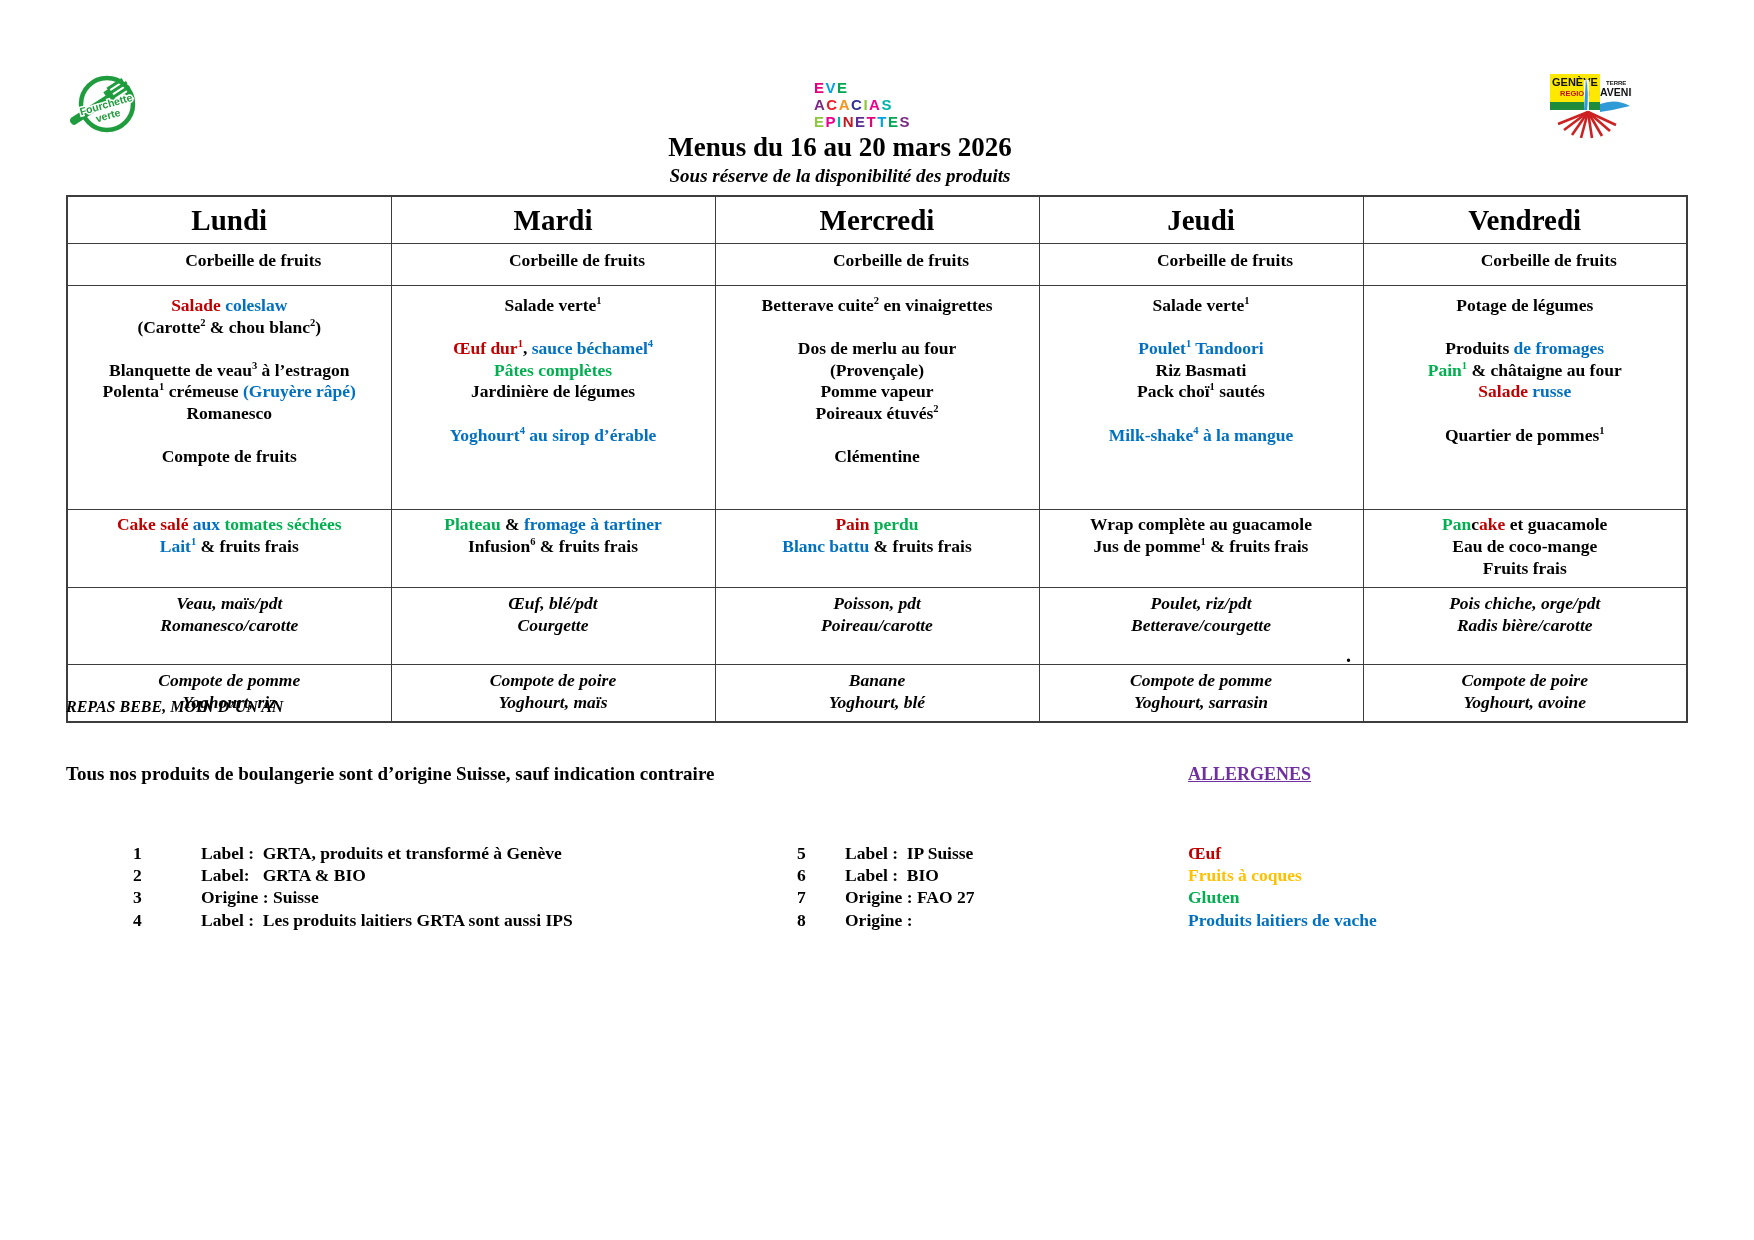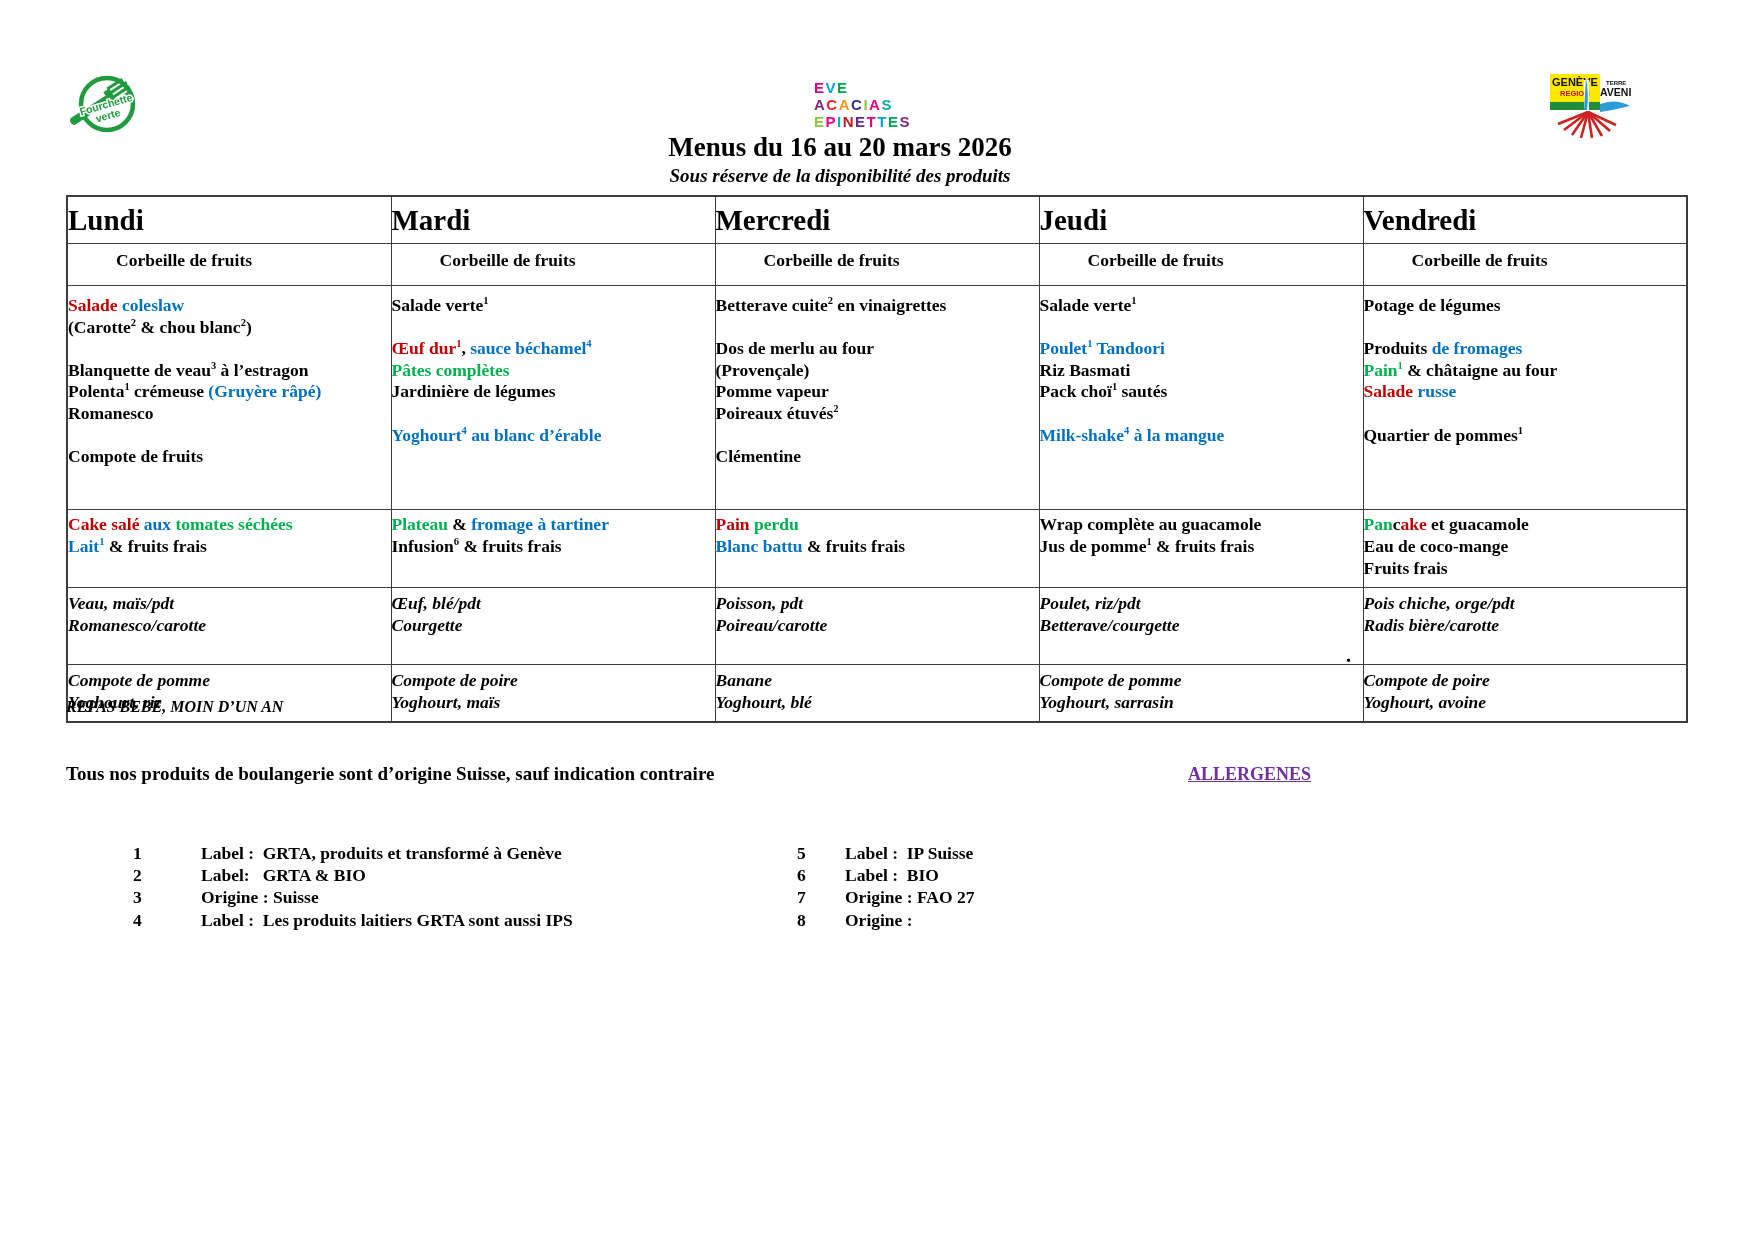--- a/index.html
+++ b/index.html
@@ -11,21 +11,21 @@
   .title{font-size:27px;font-weight:700;line-height:33px;}
   .subtitle{font-size:19px;font-weight:700;font-style:italic;line-height:24px;}
 
   .logo-fv{position:absolute;left:68px;top:62px;}
   .logo-eve{position:absolute;left:814px;top:79px;font-family:"Liberation Sans",sans-serif;
             font-weight:700;font-size:15px;line-height:17px;letter-spacing:1.5px;}
   .logo-ge{position:absolute;left:1548px;top:74px;}
 
   
   table.menu{position:absolute;left:66px;top:195px;width:1622px;border-collapse:collapse;
-             table-layout:fixed;text-align:left;border:2px solid #3d3d3d;}
+             table-layout:fixed;text-align:center;border:2px solid #3d3d3d;}
   .menu th,.menu td{border:1px solid #3d3d3d;vertical-align:top;padding:0;overflow:hidden;}
   .menu th.day{font-size:29px;font-weight:700;height:46px;vertical-align:middle;}
   tr.row-fruit td{height:36px;font-size:17.5px;font-weight:700;padding-top:5px;padding-left:48px;}
   tr.row-main td{height:214px;font-size:17.5px;font-weight:700;padding-top:9px;}
   tr.row-main .tl{line-height:21.6px;}
   tr.row-snack td{height:74px;font-size:17.5px;font-weight:700;padding-top:3px;}
   tr.row-baby td{font-size:17.5px;font-weight:700;font-style:italic;padding-top:4px;}
   tr.row-baby1 td{height:72px;}
   tr.row-baby2 td{height:52px;}
   .tl{line-height:22px;}
@@ -146,21 +146,21 @@
             <div class="tl">&nbsp;</div>
             <div class="tl"><span>Compote de fruits</span></div>
           </td>
       <td>
             <div class="tl"><span>Salade verte</span><sup>1</sup></div>
             <div class="tl">&nbsp;</div>
             <div class="tl"><span style="color: var(--c-red);">Œuf dur</span><sup style="color: var(--c-red);">1</sup><span>, </span><span style="color: var(--c-blue);">sauce béchamel</span><sup style="color: var(--c-blue);">4</sup></div>
             <div class="tl"><span style="color: var(--c-green);">Pâtes complètes</span></div>
             <div class="tl"><span>Jardinière de légumes</span></div>
             <div class="tl">&nbsp;</div>
-            <div class="tl"><span style="color: var(--c-blue);">Yoghourt</span><sup style="color: var(--c-blue);">4</sup><span style="color: var(--c-blue);"> au blanc d’érable</span></div>
+            <div class="tl"><span style="color: var(--c-blue);">Yoghourt</span><sup style="color: var(--c-blue);">4</sup><span style="color: var(--c-blue);"> au sirop d’érable</span></div>
           </td>
       <td>
             <div class="tl"><span>Betterave cuite</span><sup>2</sup><span> en vinaigrettes</span></div>
             <div class="tl">&nbsp;</div>
             <div class="tl"><span>Dos de merlu au four</span></div>
             <div class="tl"><span>(Provençale)</span></div>
             <div class="tl"><span>Pomme vapeur</span></div>
             <div class="tl"><span>Poireaux étuvés</span><sup>2</sup></div>
             <div class="tl">&nbsp;</div>
             <div class="tl"><span>Clémentine</span></div>
@@ -290,14 +290,20 @@
     <div class="legend-row">
       <span class="num">7</span>
       <span class="txt">Origine : FAO 27</span>
     </div>
     <div class="legend-row">
       <span class="num">8</span>
       <span class="txt">Origine :</span>
     </div>
   </div>
 
+  <div class="allergens">
+      <div class="tl"><span style="color: var(--c-red);">Œuf</span></div>
+      <div class="tl"><span style="color: var(--c-gold);">Fruits à coques</span></div>
+      <div class="tl"><span style="color: var(--c-green);">Gluten</span></div>
+      <div class="tl"><span style="color: var(--c-blue);">Produits laitiers de vache</span></div>
+    </div>
 
 </div>
 
 </body></html>

